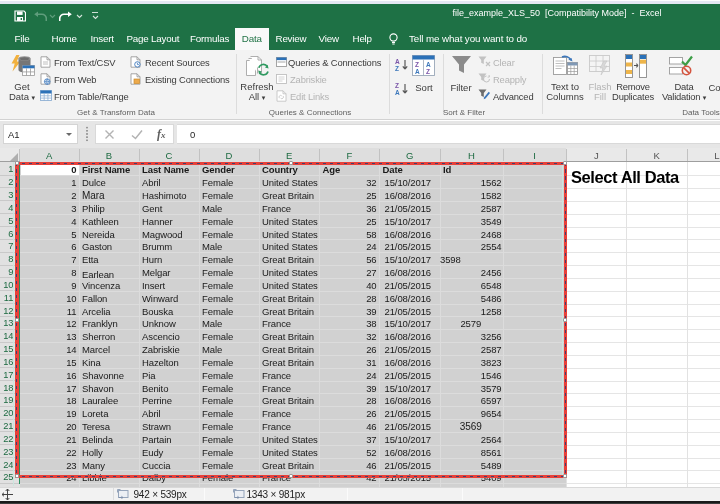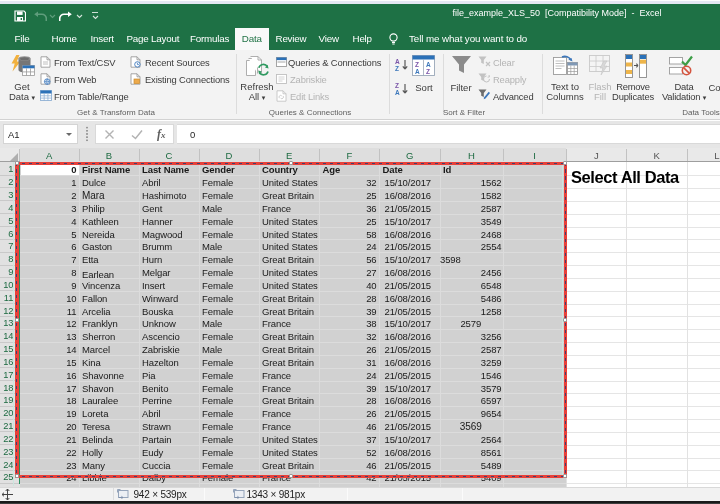--- a/index.html
+++ b/index.html
@@ -494,21 +494,21 @@
 <div class="ab" style="left:319.5px;top:344.06px;width:57.0px;text-align:right;font-size:9.5px;letter-spacing:-0.1px;color:#1a1a1a">26</div>
 <div class="ab" style="left:384.5px;top:344.06px;font-size:9.5px;letter-spacing:-0.1px;color:#1a1a1a">21/05/2015</div>
 <div class="ab" style="left:440px;top:344.06px;width:61.5px;text-align:right;font-size:9.5px;letter-spacing:-0.1px;color:#1a1a1a">2587</div>
 <div class="ab" style="left:19.5px;top:356.9px;width:57.0px;text-align:right;font-size:9.5px;letter-spacing:-0.1px;color:#1a1a1a">15</div>
 <div class="ab" style="left:82px;top:356.9px;font-size:9.5px;letter-spacing:-0.1px;color:#1a1a1a;white-space:nowrap">Kina</div>
 <div class="ab" style="left:142px;top:356.9px;font-size:9.5px;letter-spacing:-0.1px;color:#1a1a1a;white-space:nowrap">Hazelton</div>
 <div class="ab" style="left:202px;top:356.9px;font-size:9.5px;letter-spacing:-0.1px;color:#1a1a1a;white-space:nowrap">Female</div>
 <div class="ab" style="left:262px;top:356.9px;font-size:9.5px;letter-spacing:-0.1px;color:#1a1a1a;white-space:nowrap">Great Britain</div>
 <div class="ab" style="left:319.5px;top:356.9px;width:57.0px;text-align:right;font-size:9.5px;letter-spacing:-0.1px;color:#1a1a1a">31</div>
 <div class="ab" style="left:384.5px;top:356.9px;font-size:9.5px;letter-spacing:-0.1px;color:#1a1a1a">16/08/2016</div>
-<div class="ab" style="left:440px;top:356.9px;width:61.5px;text-align:right;font-size:9.5px;letter-spacing:-0.1px;color:#1a1a1a">3259</div>
+<div class="ab" style="left:440px;top:356.9px;width:61.5px;text-align:right;font-size:9.5px;letter-spacing:-0.1px;color:#1a1a1a">3823</div>
 <div class="ab" style="left:19.5px;top:369.74px;width:57.0px;text-align:right;font-size:9.5px;letter-spacing:-0.1px;color:#1a1a1a">16</div>
 <div class="ab" style="left:82px;top:369.74px;font-size:9.5px;letter-spacing:-0.1px;color:#1a1a1a;white-space:nowrap">Shavonne</div>
 <div class="ab" style="left:142px;top:369.74px;font-size:9.5px;letter-spacing:-0.1px;color:#1a1a1a;white-space:nowrap">Pia</div>
 <div class="ab" style="left:202px;top:369.74px;font-size:9.5px;letter-spacing:-0.1px;color:#1a1a1a;white-space:nowrap">Female</div>
 <div class="ab" style="left:262px;top:369.74px;font-size:9.5px;letter-spacing:-0.1px;color:#1a1a1a;white-space:nowrap">France</div>
 <div class="ab" style="left:319.5px;top:369.74px;width:57.0px;text-align:right;font-size:9.5px;letter-spacing:-0.1px;color:#1a1a1a">24</div>
 <div class="ab" style="left:384.5px;top:369.74px;font-size:9.5px;letter-spacing:-0.1px;color:#1a1a1a">21/05/2015</div>
 <div class="ab" style="left:440px;top:369.74px;width:61.5px;text-align:right;font-size:9.5px;letter-spacing:-0.1px;color:#1a1a1a">1546</div>
 <div class="ab" style="left:19.5px;top:382.58000000000004px;width:57.0px;text-align:right;font-size:9.5px;letter-spacing:-0.1px;color:#1a1a1a">17</div>
 <div class="ab" style="left:82px;top:382.58000000000004px;font-size:9.5px;letter-spacing:-0.1px;color:#1a1a1a;white-space:nowrap">Shavon</div>

